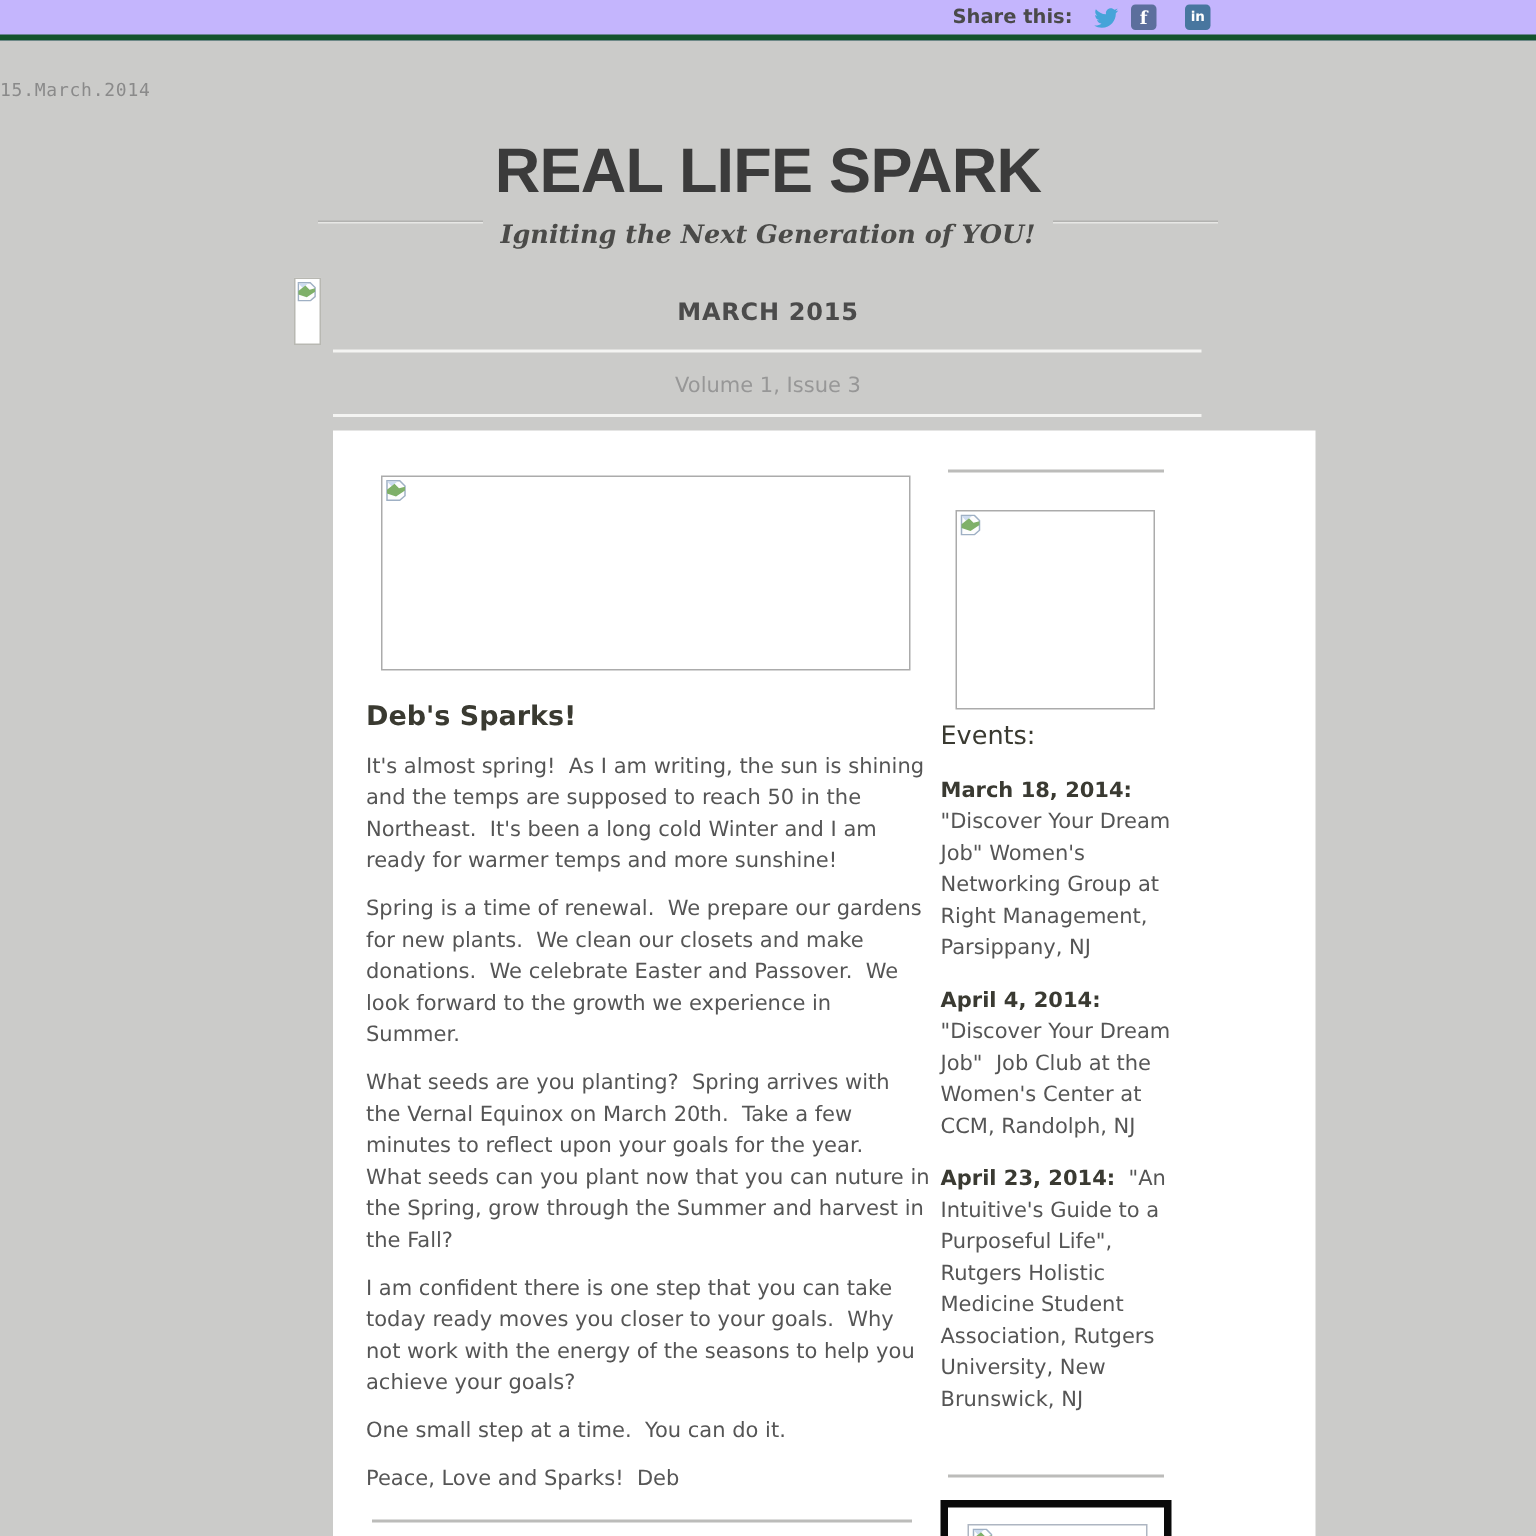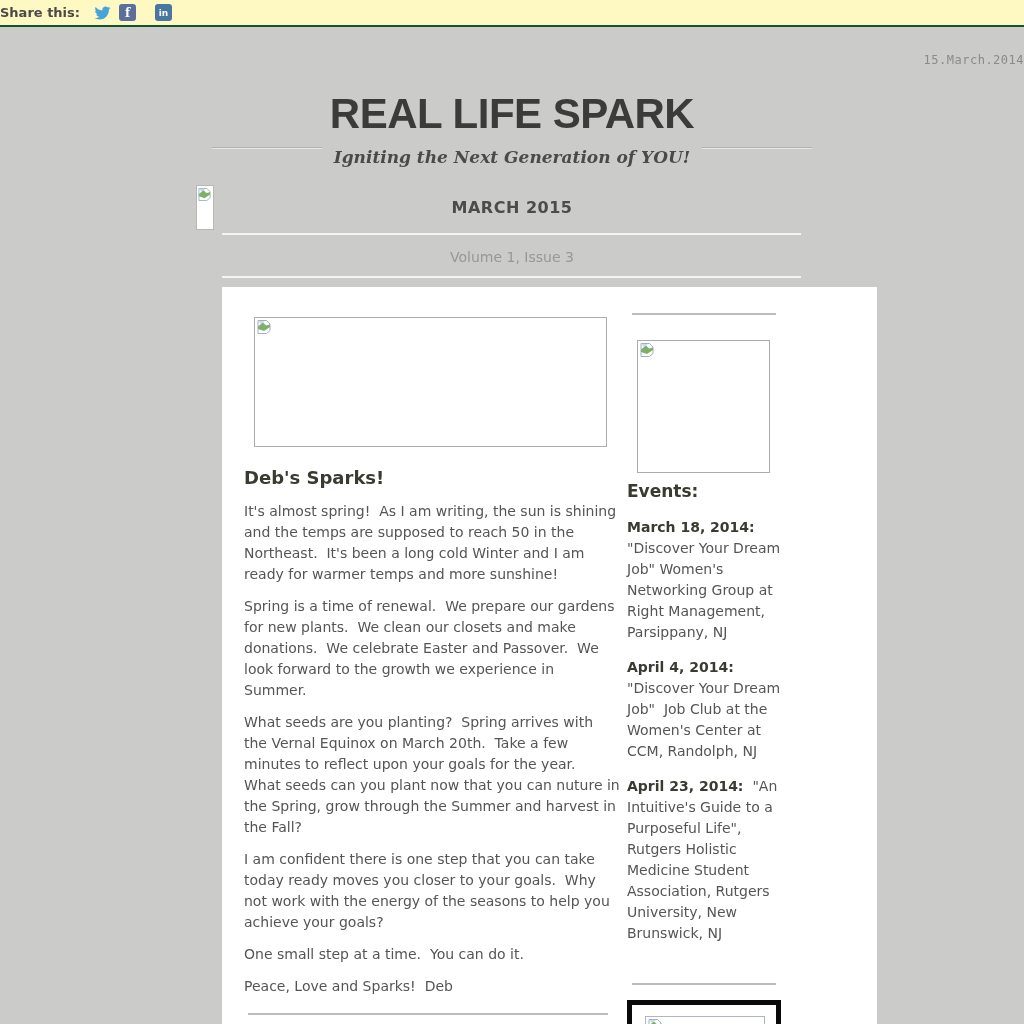--- a/index.html
+++ b/index.html
@@ -4,32 +4,32 @@
 <style>
   html,body{margin:0;padding:0;}
   body{
     width:1024px;height:1024px;position:relative;overflow:hidden;
     background:#cbcbc9;
     font-family:"DejaVu Sans",sans-serif;
     -webkit-font-smoothing:antialiased;
   }
   
   .topbar{
-    position:absolute;top:0;left:0;width:1024px;height:27px;background:#fef9c3;
-    border-bottom:2px solid #14532d;box-sizing:border-box;
-    display:flex;align-items:center;
+    position:absolute;top:0;left:0;width:1024px;height:27px;background:#c4b5fd;
+    border-bottom:4px solid #14532d;box-sizing:border-box;
+    display:flex;align-items:center;justify-content:flex-end;
     padding-right:217px;gap:7px;
   }
   .share-label{font-size:13px;font-weight:bold;color:#4a4a4a;margin-right:5px;}
   .social{width:17px;height:17px;border-radius:3px;display:flex;align-items:center;justify-content:center;cursor:pointer;}
   .social.tw{background:transparent;width:20px;}
   .social.fb{background:#5c6f9c;color:#fff;font-size:12px;font-weight:bold;font-family:"DejaVu Serif",serif;}
   .social.li{background:#48769f;color:#fff;font-size:9px;font-weight:bold;margin-left:12px;}
   
-  .hdr-date{position:absolute;top:53px;left:0;width:1024px;text-align:right;
+  .hdr-date{position:absolute;top:53px;left:0;width:1024px;text-align:left;
     font-family:"DejaVu Sans Mono",monospace;font-size:12px;letter-spacing:.5px;color:#8a8a8a;}
   .hdr-title{position:absolute;top:90px;left:0;width:1024px;text-align:center;
     font-family:"Liberation Sans",sans-serif;font-size:42px;font-weight:bold;color:#3b3b3b;letter-spacing:-.5px;}
   .tagline-row{position:absolute;top:147px;left:212px;width:600px;height:18px;
     display:flex;align-items:flex-start;gap:12px;}
   .tagline-row .rule{flex:1;height:0;border-top:1px solid #b2b2b0;border-bottom:1px solid #e7e7e5;}
   .tagline-text{white-space:nowrap;font-family:"DejaVu Serif",serif;font-style:italic;font-weight:bold;
     font-size:17px;color:#4a4a48;}
   .hdr-month{position:absolute;top:198px;left:0;width:1024px;text-align:center;
     font-size:16px;font-weight:bold;color:#4b4b4b;letter-spacing:.5px;}
@@ -49,21 +49,21 @@
   .side-img{left:415px;top:53px;width:131px;height:131px;}
   .article-heading{position:absolute;left:22px;top:181px;font-size:18px;line-height:20px;
     font-weight:bold;color:#3a3a31;}
   .article-body{position:absolute;left:22px;top:214px;width:376px;}
   .article-body p{margin:0 0 11px 0;font-size:14px;line-height:21px;color:#555555;white-space:pre-wrap;}
   .hr-gray{position:absolute;height:2px;background:#bcbcba;}
   .main-hr{left:26px;top:726px;width:360px;}
   .side-hr-top{left:410px;top:26px;width:144px;}
   .side-hr-bottom{left:410px;top:696px;width:144px;}
   .events-heading{position:absolute;left:405px;top:194px;font-size:17px;line-height:20px;
-    font-weight:bold;color:#3a3a31;text-align:right;}
+    font-weight:normal;color:#3a3a31;text-align:right;}
   .events{position:absolute;left:405px;top:230px;width:157px;}
   .events p{margin:0 0 14px 0;font-size:14px;line-height:21px;color:#555555;white-space:pre-wrap;}
   .events strong{color:#3a3a32;}
   .promo-box{position:absolute;left:405px;top:713px;width:154px;height:110px;box-sizing:border-box;
     border:5px solid #0a0a0a;background:#fff;}
   .promo-inner{position:absolute;left:13px;top:11px;width:118px;height:80px;border:1px solid #aeb6c2;}
   .promo-inner svg{position:absolute;top:2px;left:2px;}
 </style>
 </head>
 <body>

